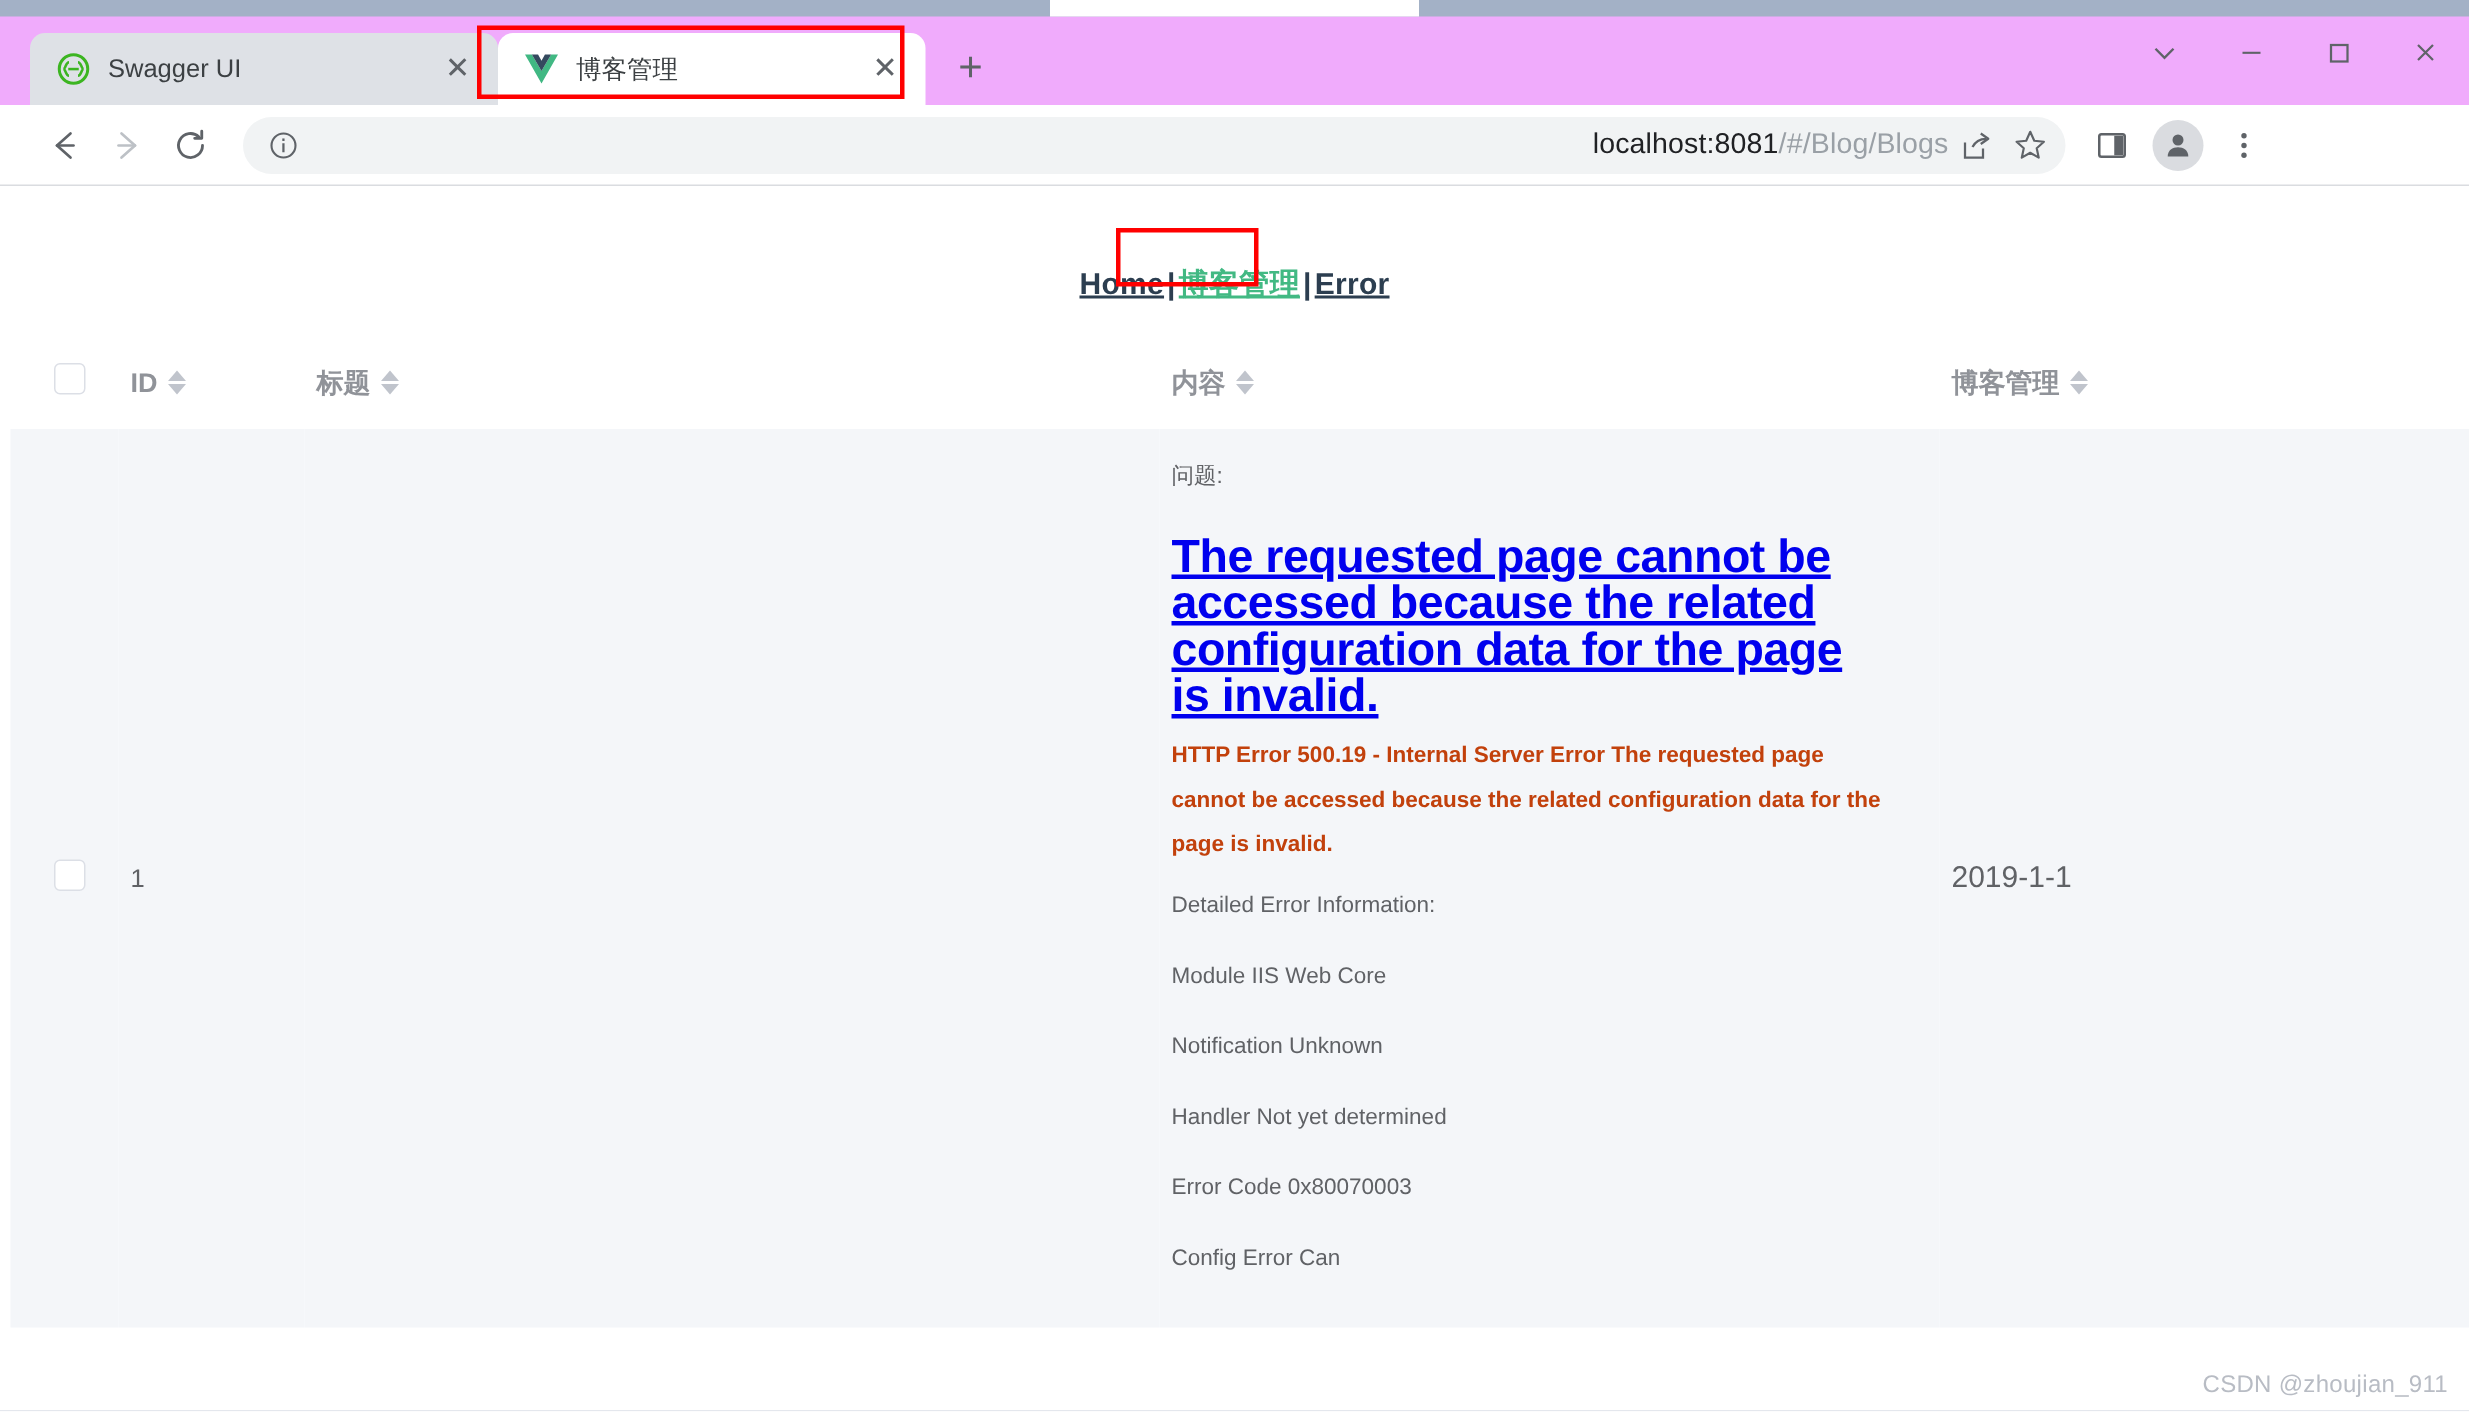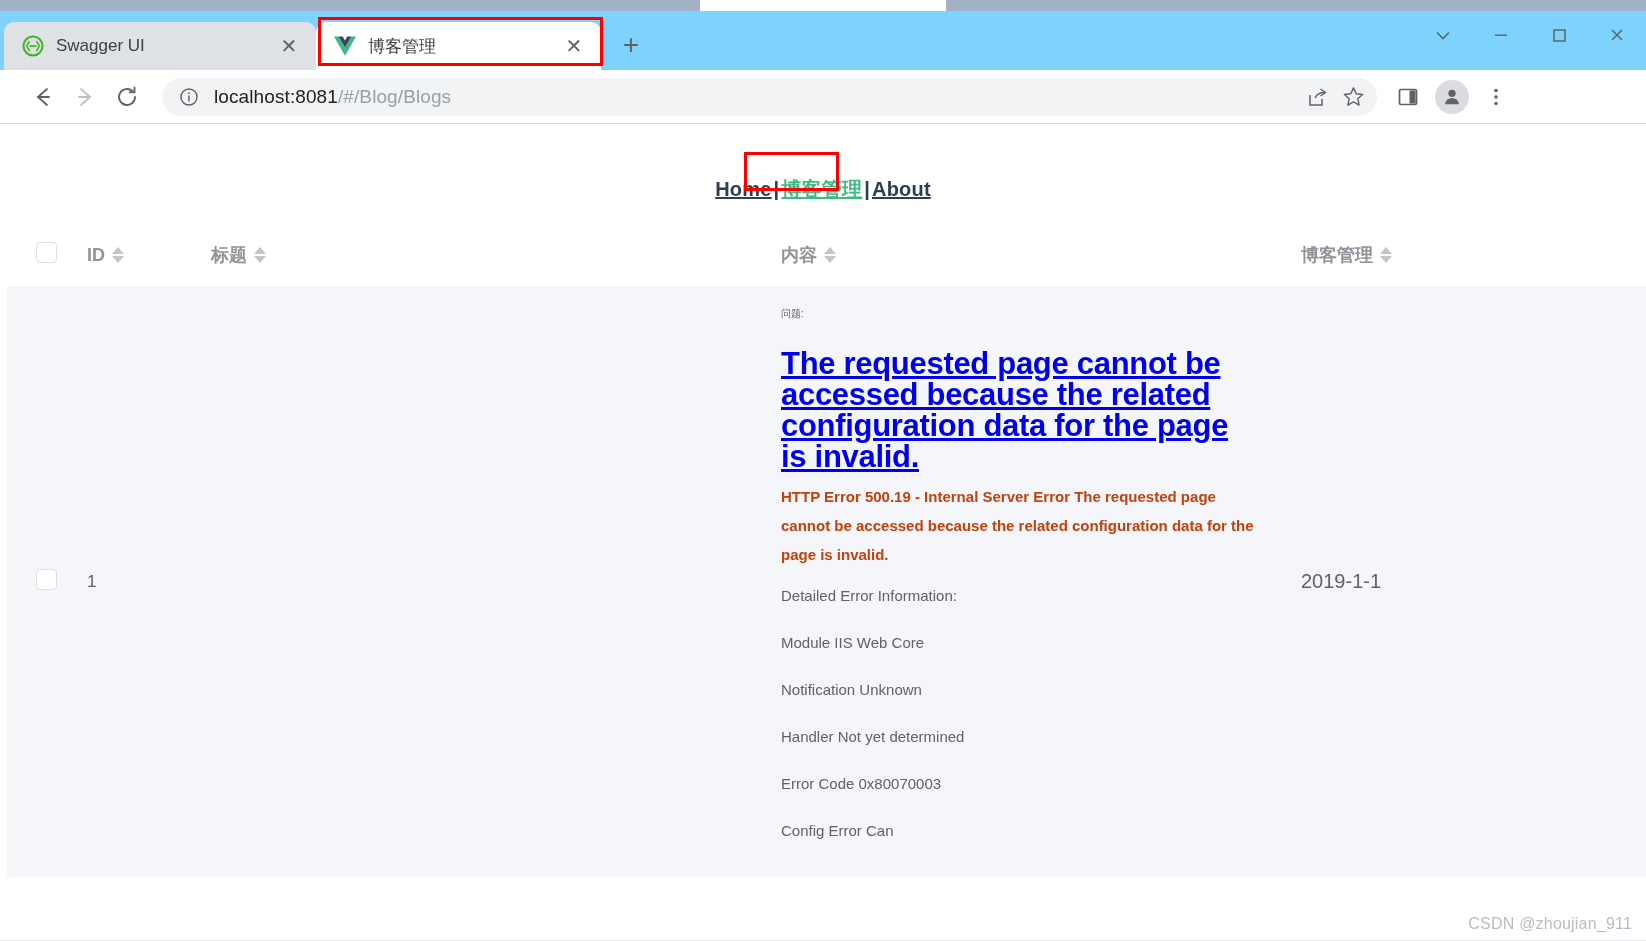--- a/index.html
+++ b/index.html
@@ -8,25 +8,25 @@
     font-family: "Liberation Sans", sans-serif;
     background: #ffffff;
     overflow: hidden;
   }
 
   
   .browser { width: 1646px; height: 941px; position: relative; }
 
   .titlebar {
     height: 70px;
-    background: #7dd3fc;
+    background: #f0abfc;
     position: relative;
     display: flex;
     align-items: flex-end;
-    padding-left: 4px;
+    padding-left: 20px;
   }
   .titlebar-topstrip {
     position: absolute; top: 0; left: 0; right: 0; height: 11px;
     background: #a3b1c6;
   }
   .titlebar-topstrip .white-seg {
     position: absolute; top: 0; height: 11px; background: #ffffff;
   }
 
   .tabstrip { display: flex; align-items: flex-end; height: 59px; position: relative; z-index: 2; }
@@ -97,20 +97,21 @@
   .omnibox {
     flex: 1 1 auto;
     height: 38px;
     background: #f1f3f4;
     border-radius: 19px;
     display: flex;
     align-items: center;
     padding: 0 6px 0 16px;
     margin: 0 10px 0 14px;
     max-width: 1215px;
+    text-align: right;
   }
   .omnibox-icon {
     width: 22px; height: 22px; flex: 0 0 22px; margin-right: 14px;
     display: flex; align-items: center; justify-content: center;
     color: #5f6368;
   }
   .omnibox-url {
     flex: 1 1 auto;
     font-size: 19px;
     color: #9aa0a6;
@@ -204,21 +205,21 @@
     width: 21px; height: 21px;
     border: 1px solid #dcdfe6;
     border-radius: 4px;
     background: #ffffff;
     display: inline-block;
   }
 
   
   .content-cell { padding: 20px 8px 8px 8px !important; }
   .c-p {
-    font-size: 10px;
+    font-size: 15px;
     color: #606266;
     line-height: 1.55;
     margin-bottom: 26px;
   }
   .c-heading {
     display: block;
     font-size: 31px;
     font-weight: bold;
     color: #0000ee;
     text-decoration: underline;
@@ -387,21 +388,21 @@
           <circle cx="11" cy="4.5" r="1.8" fill="#5f6368"></circle>
           <circle cx="11" cy="11" r="1.8" fill="#5f6368"></circle>
           <circle cx="11" cy="17.5" r="1.8" fill="#5f6368"></circle>
         </svg>
     </div>
   </div>
 
   <div class="page">
 
     <div class="nav-links">
-      <a href="#">Home</a><span class="nav-sep">|</span><a href="#" class="active">博客管理</a><span class="nav-sep">|</span><a href="#">About</a>
+      <a href="#">Home</a><span class="nav-sep">|</span><a href="#" class="active">博客管理</a><span class="nav-sep">|</span><a href="#">Error</a>
     </div>
 
     <div class="table-wrap">
       <table class="blog-table">
         <thead>
           <tr>
             <th class="col-check">
               <span class="checkbox"></span>
             </th>
             <th class="col-id">

